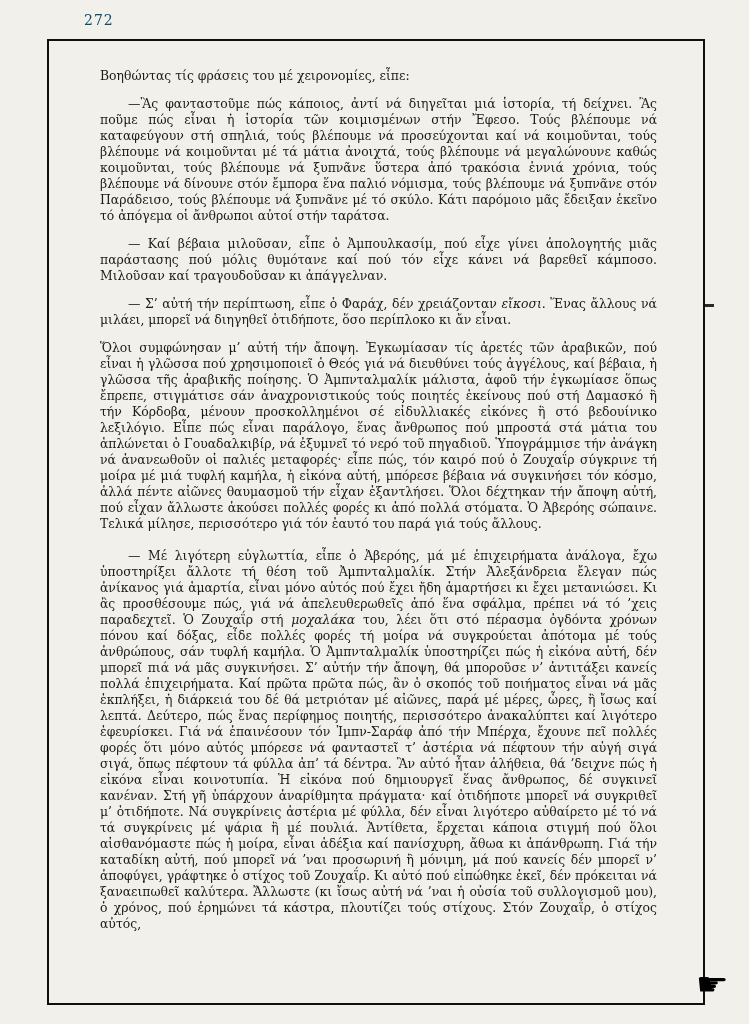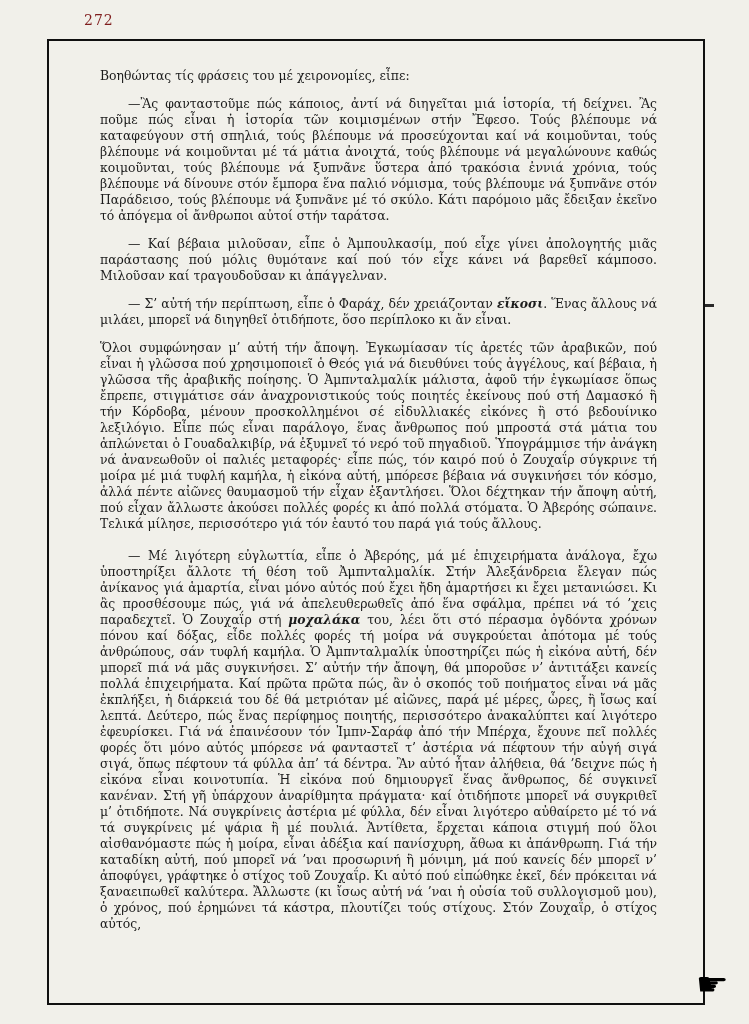--- a/index.html
+++ b/index.html
@@ -16,21 +16,21 @@
     width: 749px;
     height: 1024px;
     background: #f1f0ea;
   }
   .page-number {
     position: absolute;
     left: 84px;
     top: 12px;
     font-size: 14px;
     letter-spacing: 1px;
-    color: #7f1d1d;
+    color: #0c4a6e;
   }
   .page-frame {
     position: absolute;
     left: 47px;
     top: 39px;
     width: 658px;
     height: 966px;
     border: 2px solid #101010;
     box-sizing: border-box;
     background: #f1f0ea;
@@ -44,21 +44,21 @@
     font-size: 12.4px;
     line-height: 16px;
     text-align: justify;
   }
   .para {
     margin: 12px;
     padding: 0;
   }
   .para.indent { text-indent: 28px; }
   .para.spaced { margin-top: 16px; }
-  .para i { font-style: italic; font-weight: bold; }
+  .para i { font-style: italic; }
   .margin-mark {
     position: absolute;
     left: 705px;
     top: 304px;
     width: 9px;
     height: 3px;
     background: #2a2a2a;
   }
   .manicule {
     position: absolute;

